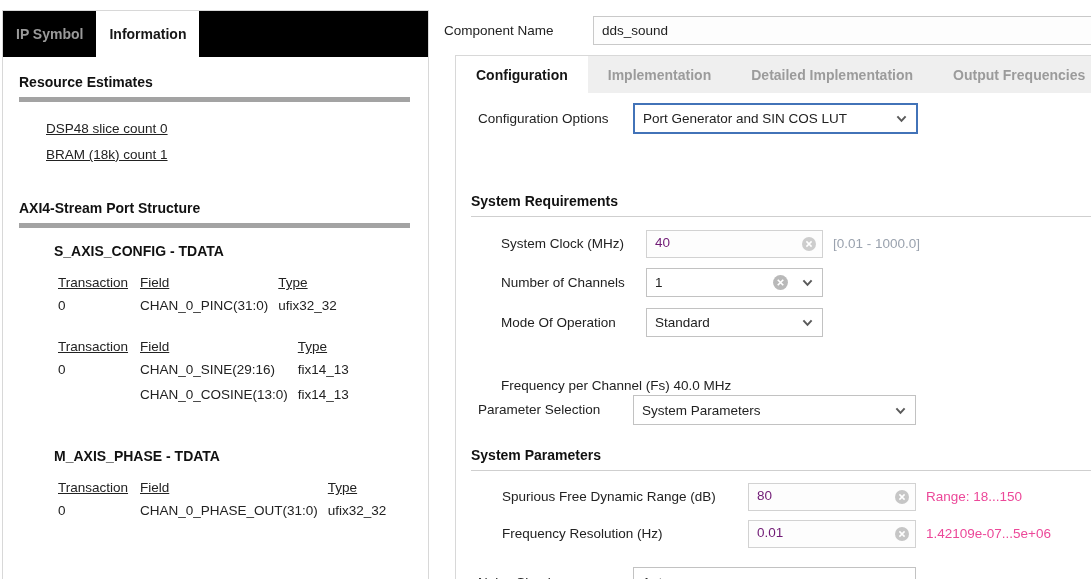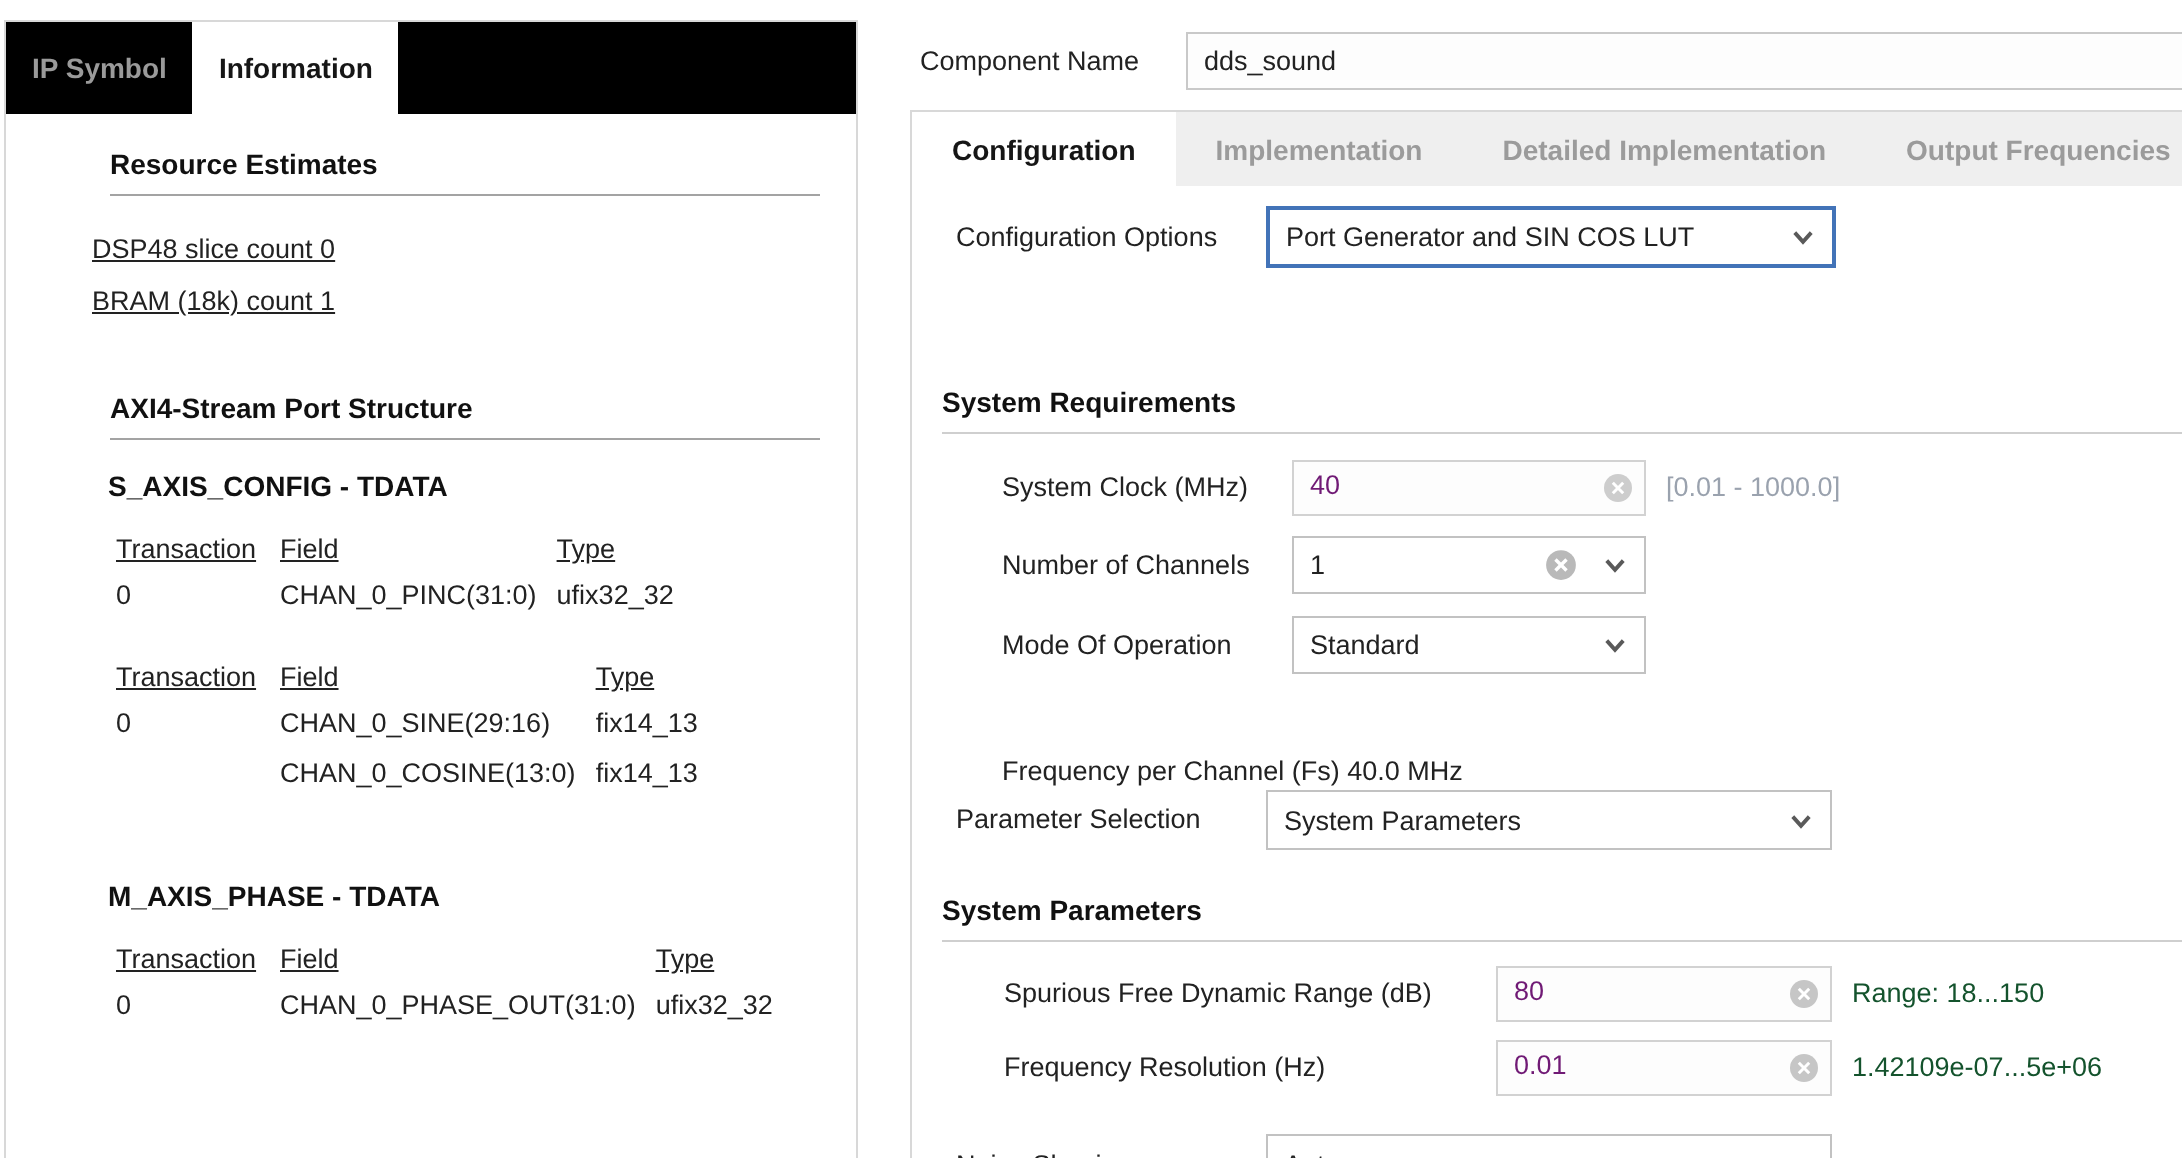--- a/index.html
+++ b/index.html
@@ -17,40 +17,40 @@
   }
   .tabstrip { display:flex; align-items:stretch; background:#000000; height:46px; }
   .tabstrip .tab {
     display:flex; align-items:center; font-weight:bold; font-size:14px;
     color:#9a9a9a; padding:0 13px; white-space:nowrap; cursor:default;
   }
   .tabstrip .tab.active { background:#ffffff; color:#161616; }
   .left-content { padding:0 18px 0 16px; }
   .sec-heading {
     font-weight:bold; font-size:14px; color:#111;
-    padding-bottom:7px; border-bottom:1px solid #a3a3a3;margin-left:36px;
+    padding-bottom:7px; border-bottom:5px solid #a3a3a3;
   }
   .re-heading { margin-top:17px; }
   .re-items { margin:14px 0 0 27px;text-decoration:underline; }
   .re-items div { line-height:26px; }
   .axi-heading { margin-top:32px; }
   .sub-block { margin-left:35px; }
   .sub-title { font-weight:bold; font-size:14px; color:#111; margin-top:15px; }
   .sub-block.later .sub-title { margin-top:36px; }
   .port-table { border-collapse:collapse; margin:16px 0 0 4px; white-space:nowrap; }
   .port-table th {
     text-align:left; font-weight:normal; text-decoration:underline;
     padding:0 0 8px 0; color:#222;
   }
   .port-table td { padding:0 0 10px 0; }
   .port-table th:first-child, .port-table td:first-child { width:82px; }
   .port-table th:nth-child(2), .port-table td:nth-child(2) { padding-right:10px; }
 
   
-  .comp-label { position:absolute; left:460px; top:16px; height:29px; line-height:29px; }
+  .comp-label { position:absolute; left:444px; top:16px; height:29px; line-height:29px; }
   .comp-input {
     position:absolute; left:593px; top:16px; width:502px; height:29px;
     border:1px solid #c9c9c9; background:#fdfdfd; padding:0 8px;
     font-family:"Liberation Sans",sans-serif; font-size:13.5px; color:#222; outline:none;
   }
   .groupbox {
     position:absolute; left:455px; top:55px; width:640px; height:530px;
     border:1px solid #d8d8d8; border-right:none; background:#fff;
   }
   .rtabs { display:flex; align-items:stretch; background:#efefef; height:37px; }
@@ -77,21 +77,21 @@
   .combo .cicons { display:flex; align-items:center; gap:12px; margin-left:6px; }
   .input-wrap { position:absolute; }
   .input-wrap input {
     width:100%; height:100%; border:1px solid #d2d2d2; background:#fdfdfd;
     padding:0 26px 4px 8px; font-family:"Liberation Sans",sans-serif;
     font-size:13.5px; color:#701a75; outline:none;
   }
   .input-wrap .clear-btn { position:absolute; right:6px; top:50%; transform:translateY(-50%); display:flex; }
   .hint { position:absolute; white-space:nowrap; }
   .hint.soft { color:#9aa2ae; }
-  .hint.dark { color:#14532d; }
+  .hint.dark { color:#ec4899; }
   .note { position:absolute; white-space:nowrap; color:#222; }
   svg { display:block; }
 </style>
 </head>
 <body>
 
 <div class="left-panel">
   <div class="tabstrip">
     <div class="tab">
         <span>IP Symbol</span>

